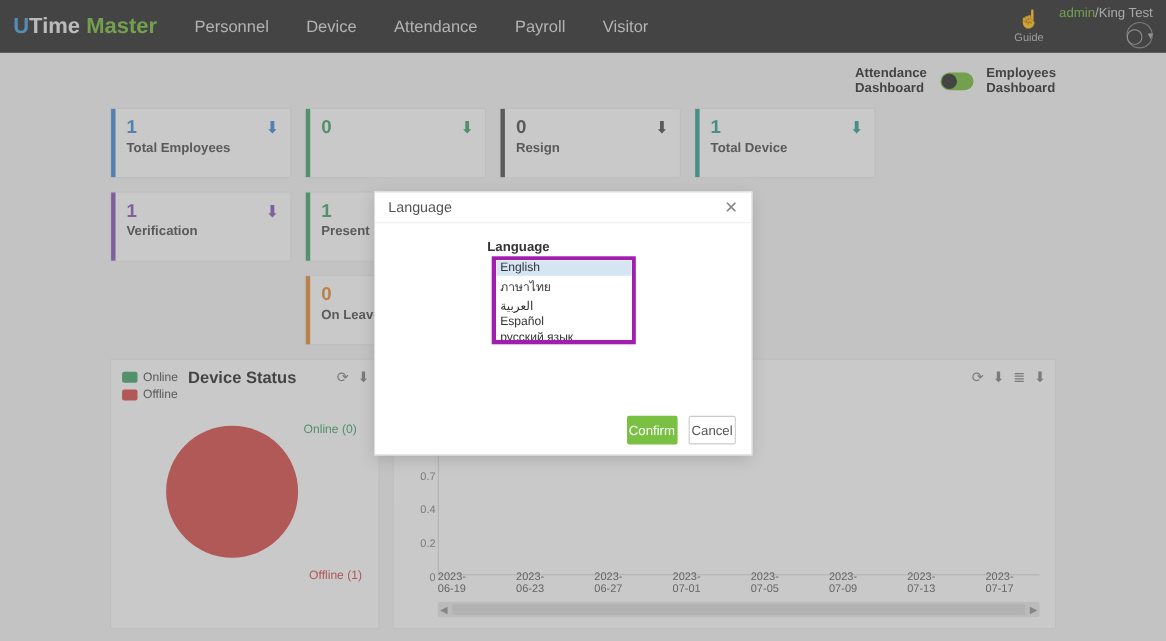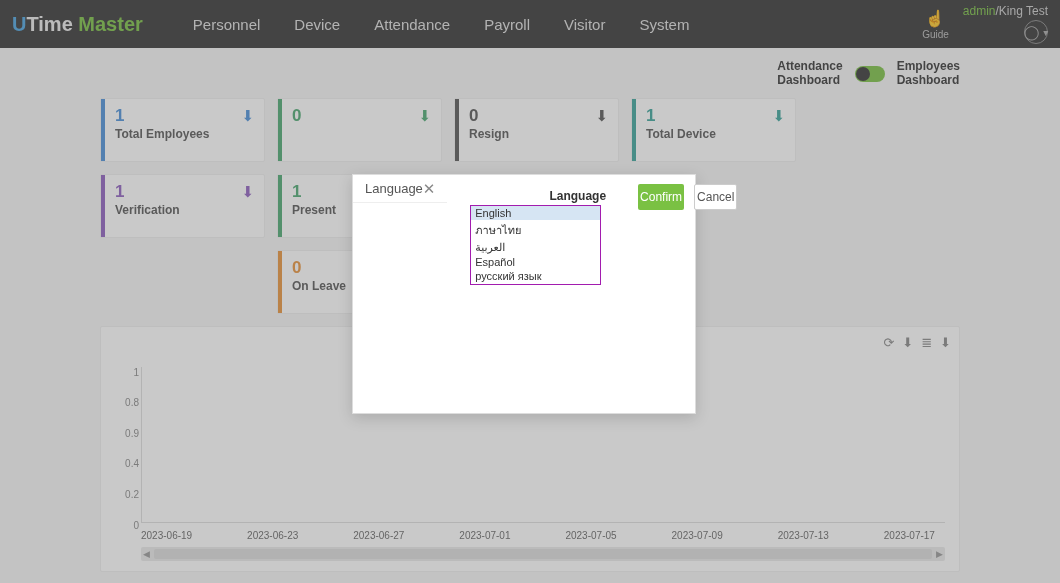--- a/index.html
+++ b/index.html
@@ -11,21 +11,21 @@
     position:relative;
     color:#555;
   }
   
   .topbar {
     height:48px; background:#333;
     display:flex; align-items:center;
     padding:0 12px;
     color:#ddd;
   }
-  .logo { font-weight:600; font-size:20px; margin-right:36px; }
+  .logo { font-weight:600; font-size:20px; margin-right:20px; }
   .logo .u { color:#4aa3df; }
   .logo .time { color:#eaeaea; }
   .logo .master { color:#7ac143; }
   .nav { display:flex; gap:6px; flex:1; }
   .nav a { color:#ddd; text-decoration:none; padding:8px 14px; font-size:15px; cursor:pointer; }
   .top-right { display:flex; align-items:center; gap:14px; font-size:12px; color:#ccc; }
   .guide { display:flex; flex-direction:column; align-items:center; gap:1px; font-size:10px; color:#bbb; cursor:pointer; }
   .guide-icon { font-size:16px; color:#ccc; }
   .user { color:#ccc; font-size:12px; }
   .user .admin { color:#7ac143; }
@@ -90,30 +90,30 @@
   .chart-area { position:absolute; left:40px; right:14px; top:40px; bottom:48px; border-left:1px solid #ddd; border-bottom:1px solid #ddd; }
   .xaxis { position:absolute; left:40px; right:24px; bottom:30px; display:flex; justify-content:space-between; font-size:10px; color:#666;gap:32px; }
   .scroll-track { position:absolute; left:40px; right:14px; bottom:10px; height:14px; background:#eaeaea; border-radius:2px; display:flex; align-items:center; justify-content:space-between; padding:0 2px; font-size:9px; color:#999; cursor:pointer; }
   .scroll-thumb { flex:1; height:10px; background:#dcdcdc; border-radius:2px; margin:0 4px; }
 
   .bottom-row { display:flex; gap:12px; padding:6px 100px; }
 
   
   .overlay { position:absolute; inset:0; background:rgba(100,100,100,0.35); }
   .dialog {
-    position:absolute; left:352px; top:174px; width:344px; height:240px;
+    position:absolute; left:340px; top:174px; width:344px; height:240px;
     background:#fff; border:1px solid #ddd; box-shadow:0 4px 14px rgba(0,0,0,0.15);
-    display:flex; flex-direction:row;
+    display:flex; flex-direction:column;
   }
   .dlg-head { height:28px; display:flex; align-items:center; justify-content:space-between;
     padding:0 12px; font-size:13px; color:#555; border-bottom:1px solid #eee; }
   .dlg-close { cursor:pointer; color:#888; font-size:15px; }
   .dlg-body { flex:1; padding:14px 18px 0 18px; display:flex; flex-direction:column; align-items:center; }
   .dlg-body label { font-size:12px; font-weight:700; color:#333; align-self:flex-start; margin-left:84px; margin-bottom:2px;}
-  .listbox { width:131px; height:80px; overflow-y:auto; border:1px solid #a21caf; font-size:11px; background:#fff; }
+  .listbox { width:131px; height:80px; overflow-y:auto; border:4px solid #a21caf; font-size:11px; background:#fff; }
   .listbox div { padding:1px 4px; cursor:pointer; color:#333; }
   .listbox div.sel { background:#d6e5f3; }
   .dlg-foot { height:44px; display:flex; justify-content:flex-end; align-items:center; gap:10px; padding:0 14px;}
   .btn { height:26px; padding:0 2px; font-size:12px; border-radius:2px; cursor:pointer; display:flex; align-items:center; }
   .btn.primary { background:#7ac143; color:#fff; border:none; }
   .btn.default { background:#fff; color:#555; border:1px solid #ccc; }
 
   .dl-icon::before { content:"⬇"; }
   .refresh-icon::before { content:"⟳"; }
   .bars-icon::before { content:"≣"; }
@@ -124,21 +124,20 @@
 <div class="topbar">
   <div class="logo">
     <span class="u">U</span><span class="time">Time </span><span class="master">Master</span>
   </div>
   <div class="nav">
     <a>Personnel</a>
     <a>Device</a>
     <a>Attendance</a>
     <a>Payroll</a>
     <a>Visitor</a>
-    <a>System</a>
   </div>
   <div class="top-right">
     <div class="guide">
       <span class="guide-icon">☝</span>
       <span>Guide</span>
     </div>
     <div style="display:flex;flex-direction:column;align-items:flex-end;gap:2px;">
       <span class="user">
         <span class="admin">admin</span><span>/</span><span>King Test</span>
       </span>
@@ -227,35 +226,57 @@
     <div class="card orange">
       <div>
         <div class="num">0</div>
         <div class="title">On Leave</div>
       </div>
       <span class="dl dl-icon"></span>
     </div>
   </div>
 
 <div class="panels">
+  <div class="panel left">
+    <div class="legend">
+      <span>
+          <i class="sw green"></i>
+          <span>Online</span>
+        </span>
+      <span>
+          <i class="sw red"></i>
+          <span>Offline</span>
+        </span>
+    </div>
+    <div class="panel-title">Device Status</div>
+    <div class="panel-tools">
+      <span class="refresh-icon"></span>
+      <span class="dl-icon"></span>
+    </div>
+    <div class="pie-wrap">
+      <div class="pie"></div>
+      <div class="pie-lbl online">Online (0)</div>
+      <div class="pie-lbl offline">Offline (1)</div>
+    </div>
+  </div>
 
   <div class="panel right">
     <div class="legend2">
       <span>Absent</span>
     </div>
     <div class="panel-tools">
       <span class="refresh-icon"></span>
       <span class="dl-icon"></span>
       <span class="bars-icon"></span>
       <span class="dl-icon"></span>
     </div>
     <div class="yaxis" id="yaxis">
         <span>1</span>
         <span>0.8</span>
-        <span>0.9</span>
+        <span>0.7</span>
         <span>0.4</span>
         <span>0.2</span>
         <span>0</span>
       </div>
     <div class="chart-area"></div>
     <div class="xaxis" id="xaxis">
         <span>2023-06-19</span>
         <span>2023-06-23</span>
         <span>2023-06-27</span>
         <span>2023-07-01</span>

